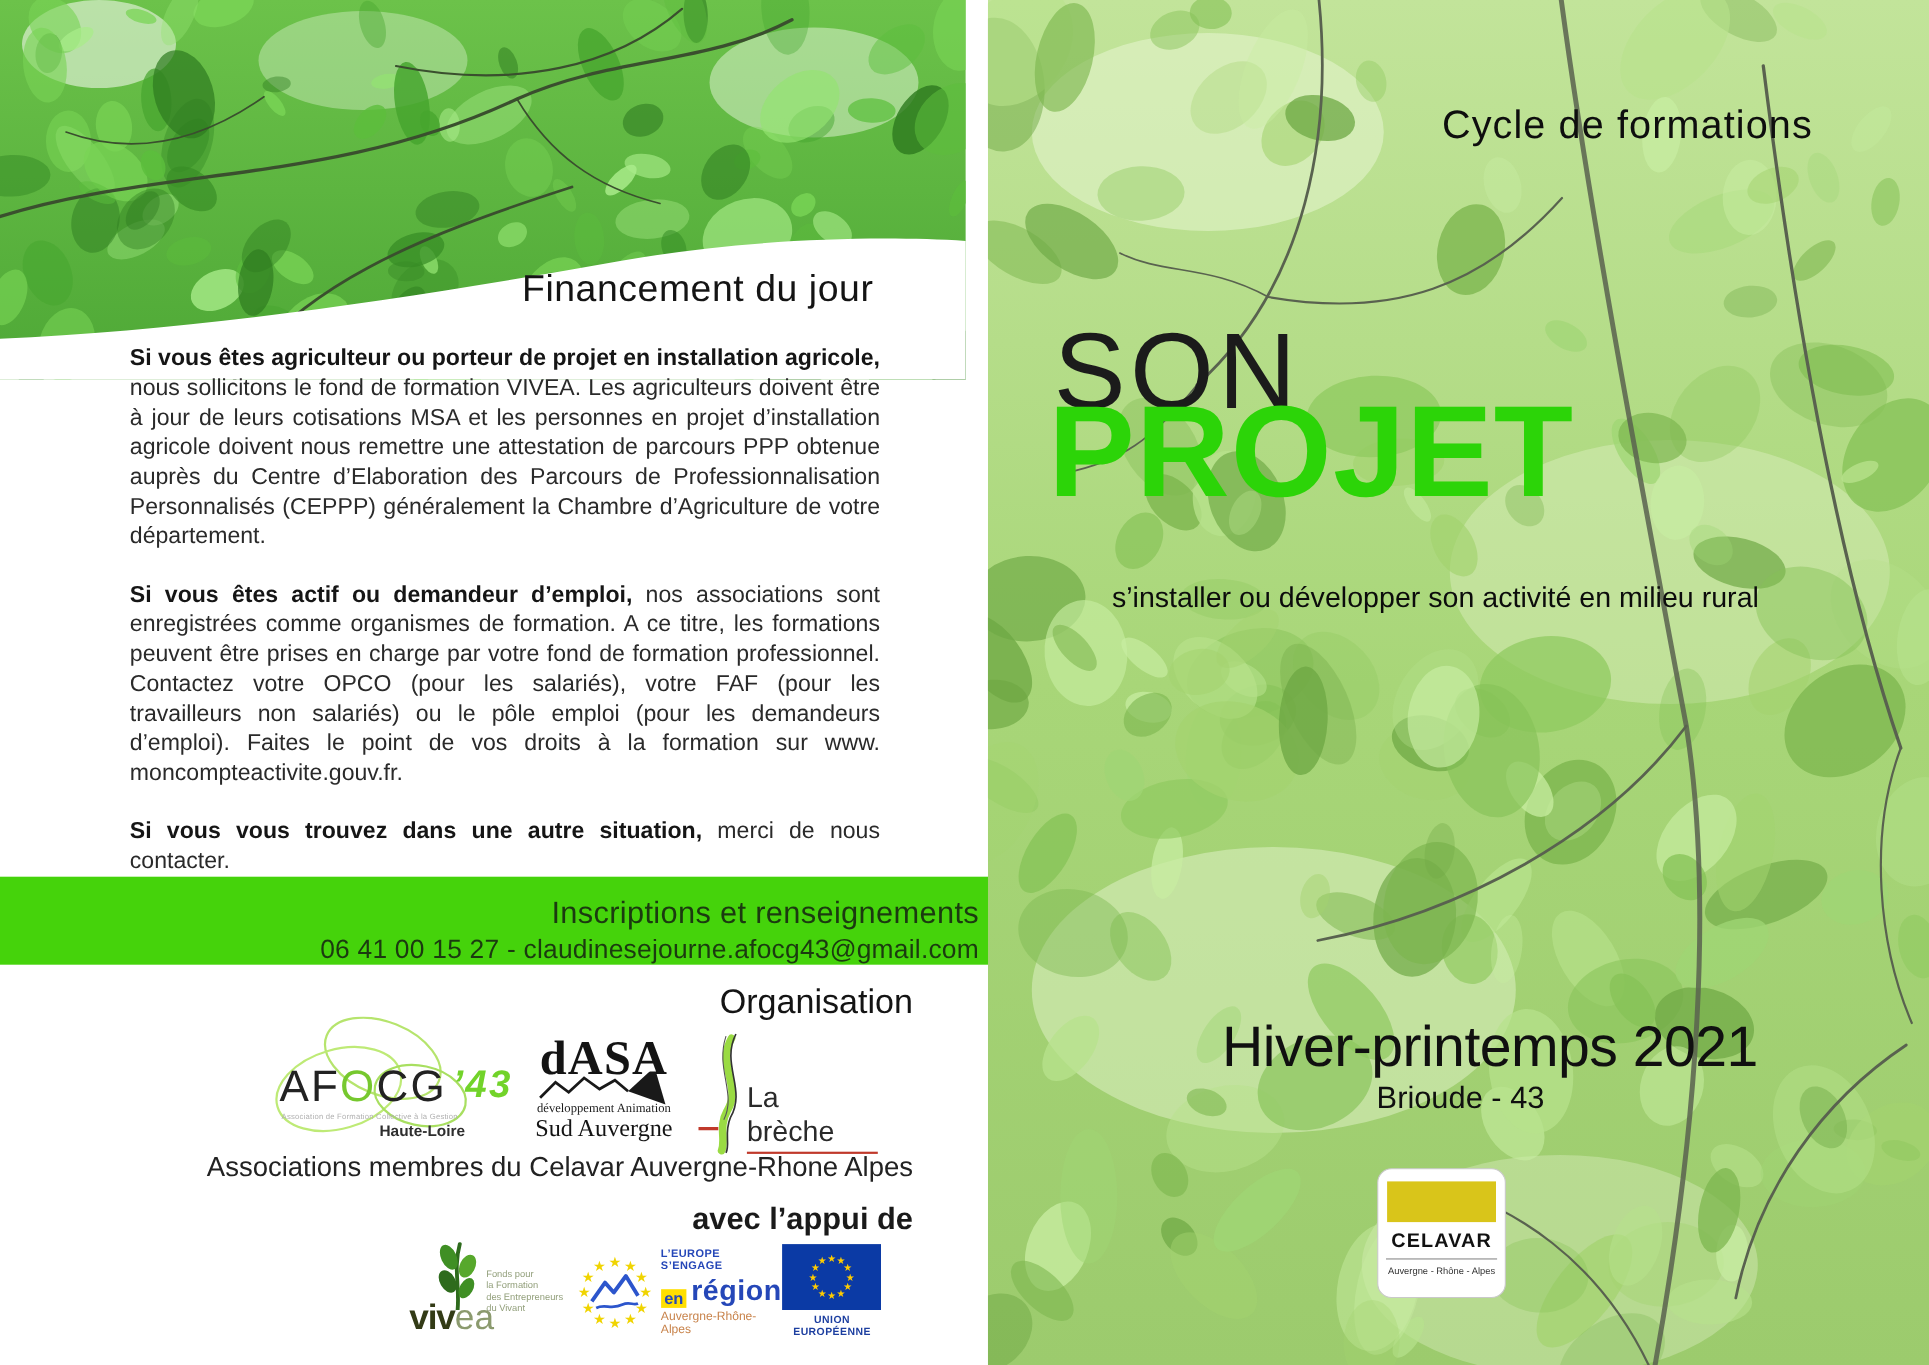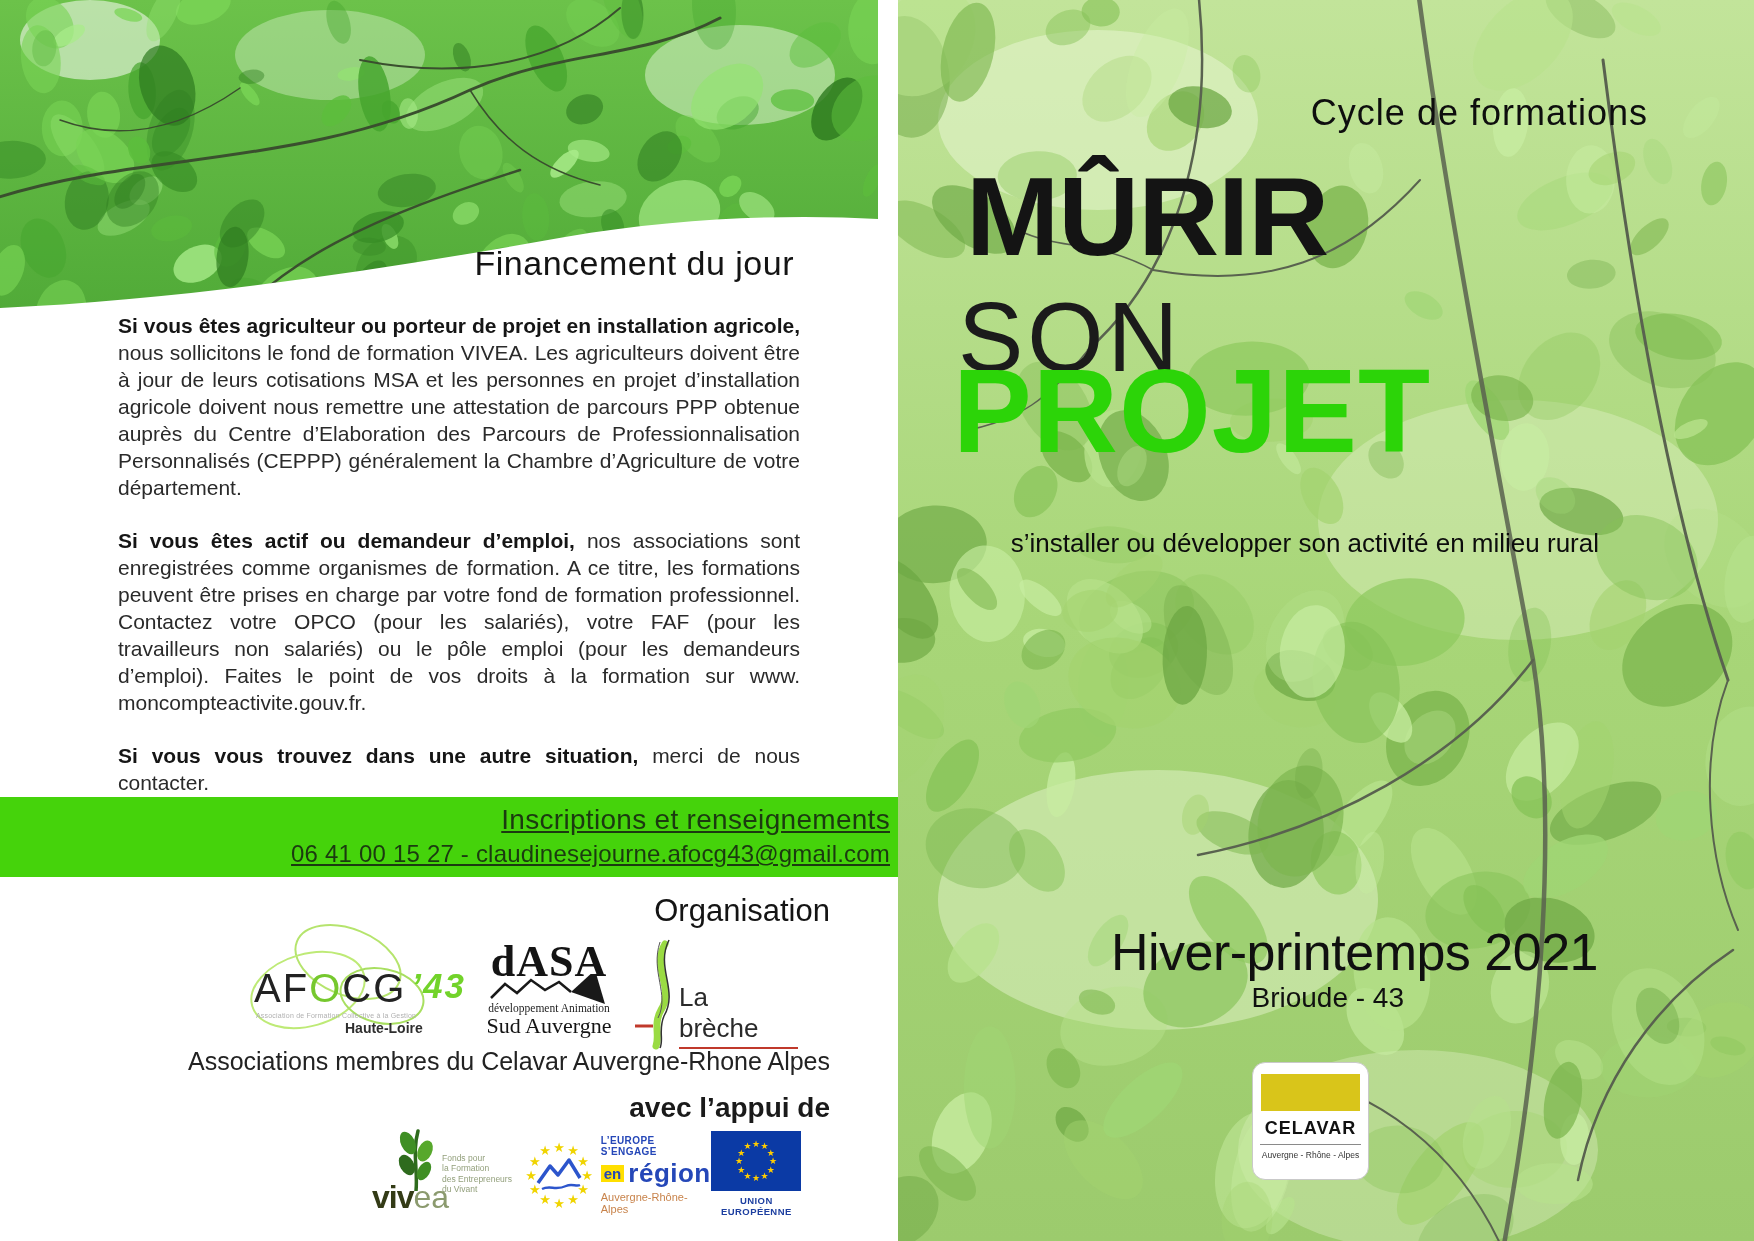--- a/index.html
+++ b/index.html
@@ -17,21 +17,21 @@
     position:absolute; top:244px; right:84px; font-size:34px; font-weight:400;
     letter-spacing:.5px; color:#141414;
   }
   .body-text { position:absolute; left:118px; right:78px; top:312px; text-align:justify;
     font-size:21px; line-height:27px; color:#2a2a2a; }
   .body-text p { margin:0 0 26px 0; }
   .body-text .b { font-weight:700; color:#151515; }
 
   .green-bar {
     position:absolute; left:0; top:797px; width:974px; height:80px;
-    background:#45d30b; text-align:right; padding:7px 84px 0 0; color:#1b3a10;text-decoration:underline;
+    background:#45d30b; text-align:right; padding:17px 84px 0 0; color:#1b3a10;
   }
   .green-bar .gb-title { font-size:28px; letter-spacing:.3px; }
   .green-bar .gb-contact { font-size:24px; margin-top:4px; letter-spacing:.2px; }
 
   .org-heading { position:absolute; top:893px; right:48px; font-size:31px; color:#141414; }
 
   .org-logos { position:absolute; left:250px; top:938px; width:548px; height:110px;
     display:flex; justify-content:space-between; align-items:center; }
 
   
@@ -71,21 +71,21 @@
   .vivea-tagline { position:absolute; left:70px; top:28px; font-size:8.5px; line-height:1.25;
     color:#93a07c; white-space:pre-line; }
   .vivea-name { position:absolute; left:0px; top:56px; font-size:32px; line-height:1; }
   .vivea-name .vb { font-weight:700; color:#333b16; letter-spacing:-1px; }
   .vivea-name .vl { font-weight:400; color:#8b9a6e; }
 
   .euroregion { position:relative; width:190px; height:100px; display:flex; align-items:center; }
   .euroregion svg.stars { flex:0 0 auto; }
   .er-text { margin-left:4px; }
   .er-l1 { font-size:10px; font-weight:700; color:#2547b8; letter-spacing:.4px; }
-  .er-l2 { display:flex; align-items:center; margin-top:1px; }
+  .er-l2 { display:flex; align-items:flex-end; margin-top:1px; }
   .er-en { background:#ffdf00; color:#2547b8; font-weight:700; font-size:15px; padding:0 3px; }
   .er-region { color:#2547b8; font-weight:700; font-size:26px; margin-left:4px; letter-spacing:.5px; }
   .er-l3 { font-size:11px; color:#c8834b; margin-top:2px; }
 
   .euflag { position:relative; width:92px; height:100px; text-align:center; }
   .euflag svg.flag { display:block; margin:6px auto 0 auto; }
   .euflag-caption { font-size:9.5px; font-weight:700; color:#1d3fa0; letter-spacing:.4px; margin-top:4px; }
 
   
   .right-panel { position:absolute; left:898px; top:0; width:856px; height:1241px; overflow:hidden; }
@@ -548,21 +548,20 @@
           <path d="M835,950 C760,1000 700,1080 680,1180" stroke-width="2.5"></path>
           <path d="M190,350 C150,400 120,420 70,430" stroke-width="1.5"></path>
           <path d="M255,270 C200,240 160,250 120,230" stroke-width="1.5"></path>
           <path d="M830,680 C800,760 810,860 840,930" stroke-width="2"></path>
         </g>
       </svg>
     </div>
 
     <div class="kicker">Cycle de formations</div>
 
-    <div class="title-murir">MÛRIR</div>
     <div class="title-son">SON</div>
     <div class="title-projet">PROJET</div>
 
     <div class="subtitle">s’installer ou développer son activité en milieu rural</div>
 
     <div class="season">Hiver-printemps 2021</div>
     <div class="location">Brioude - 43</div>
 
     <div class="celavar-badge">
       <div class="celavar-yellow"></div>

